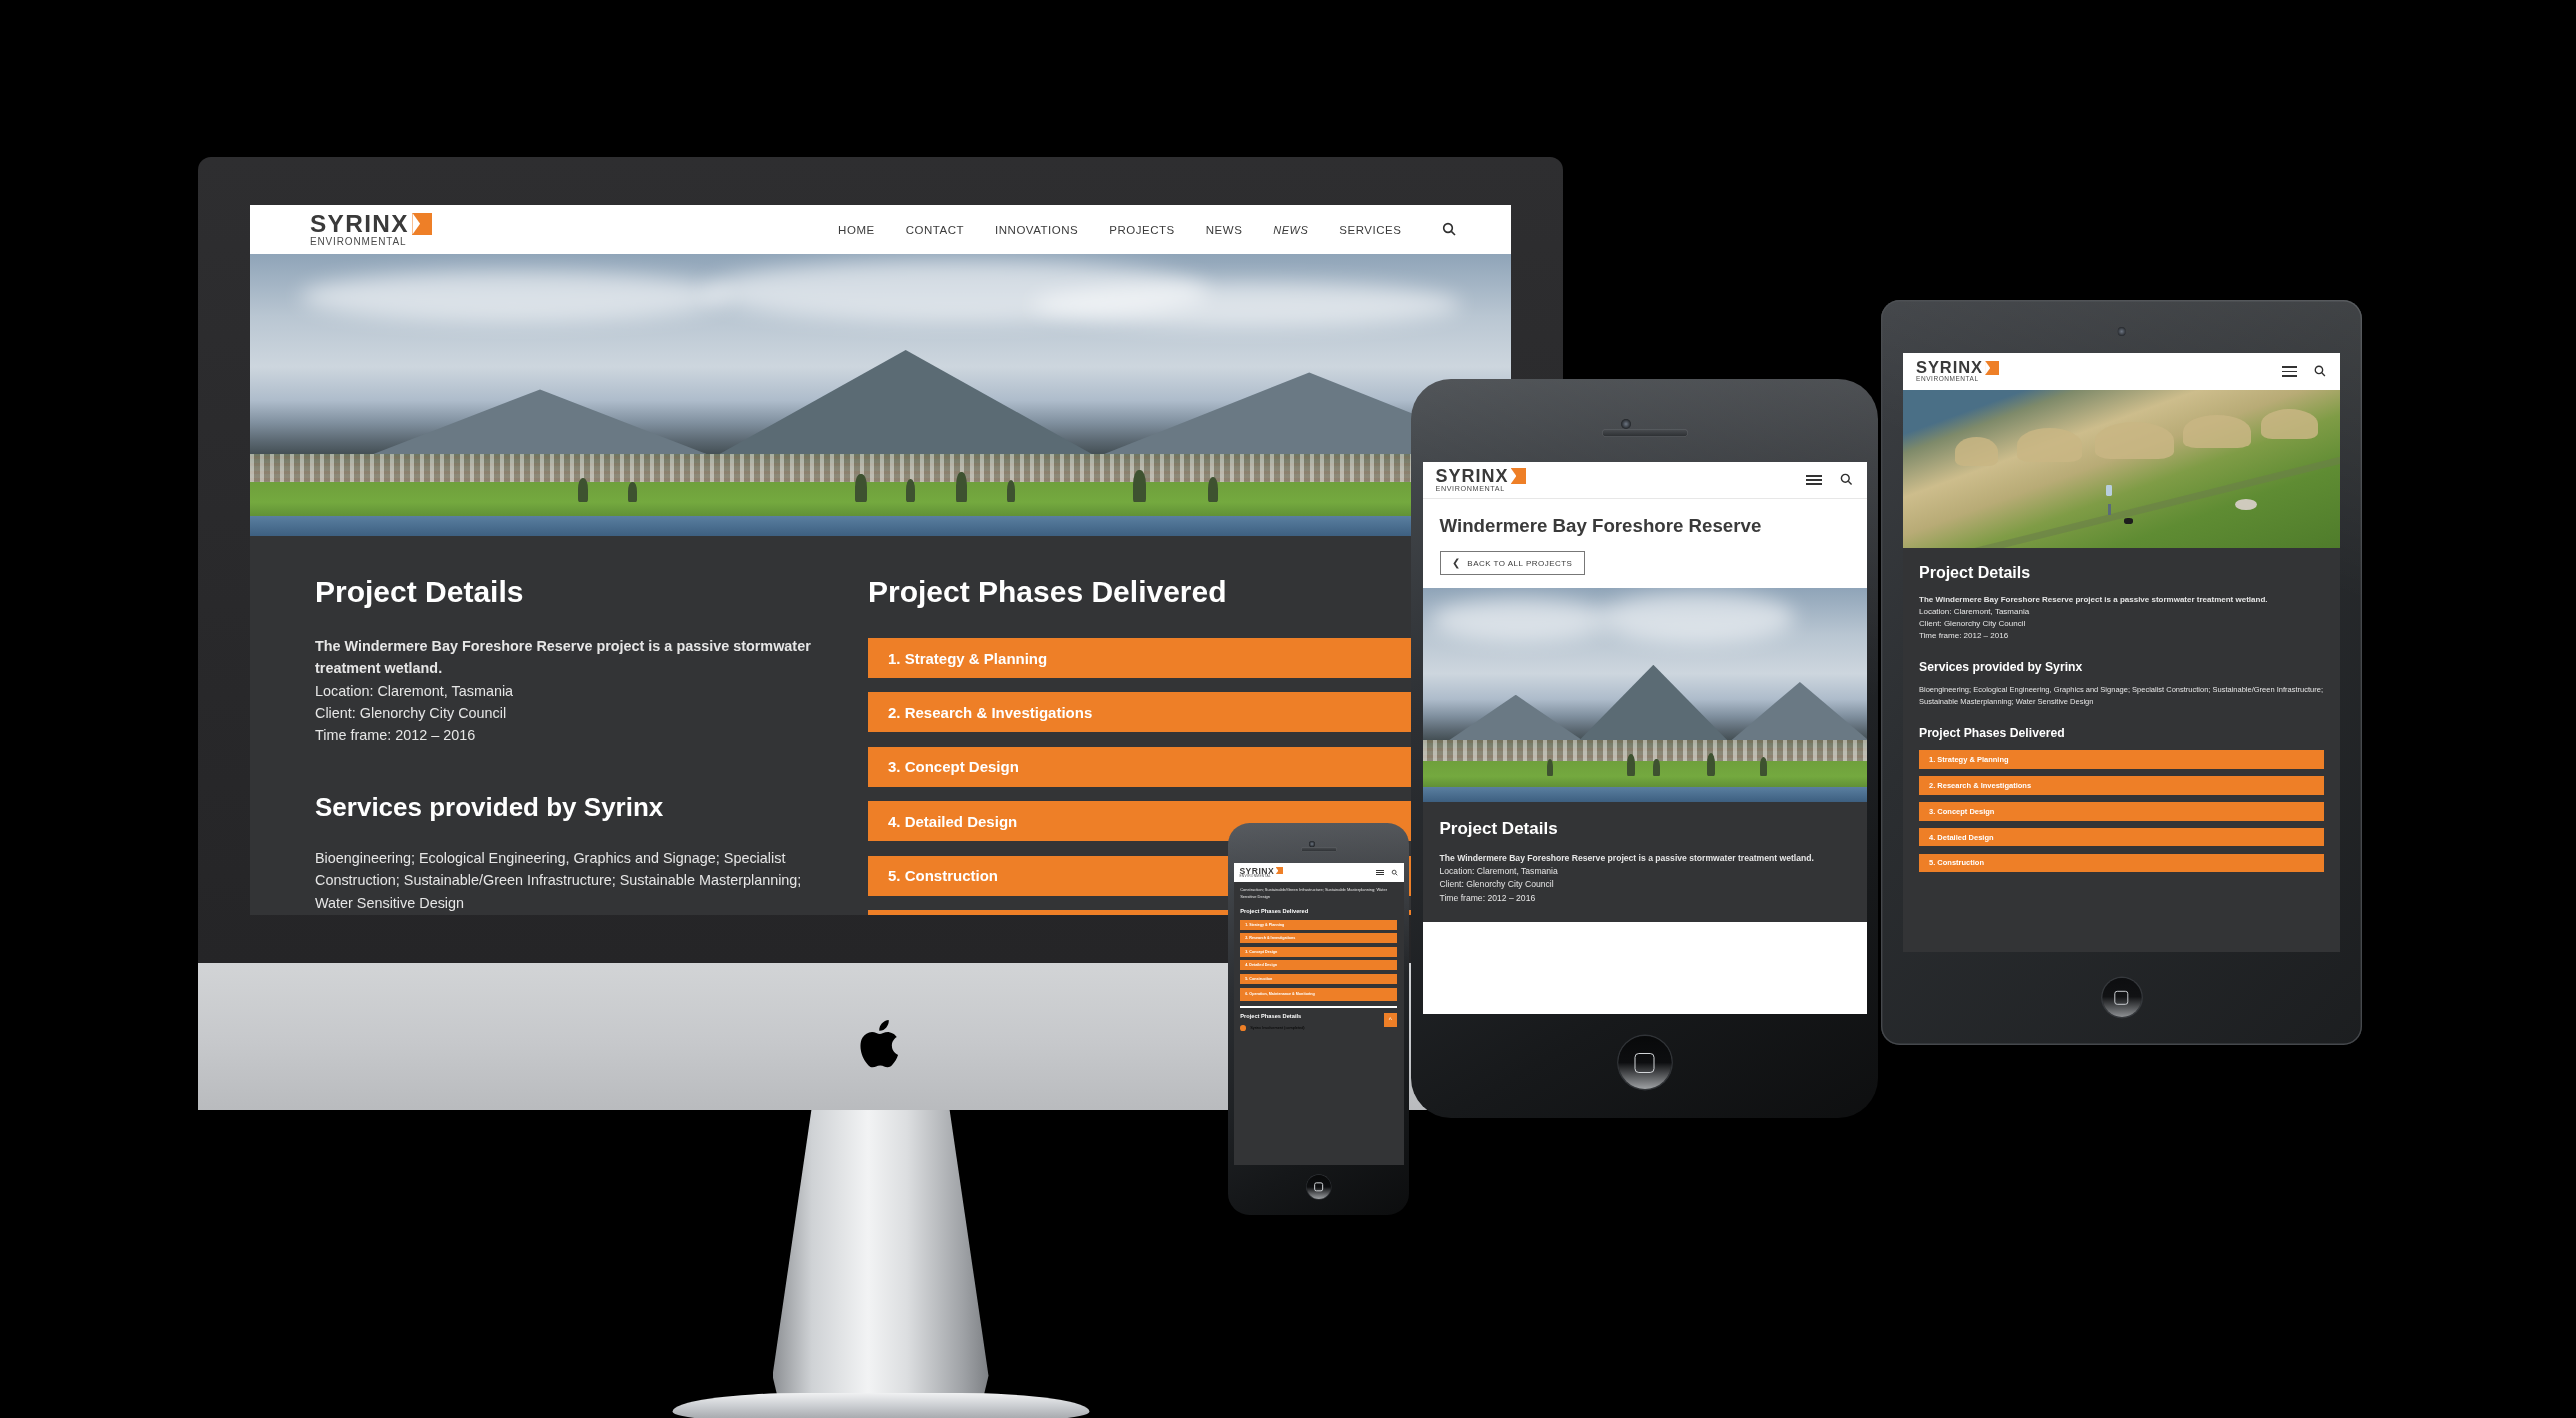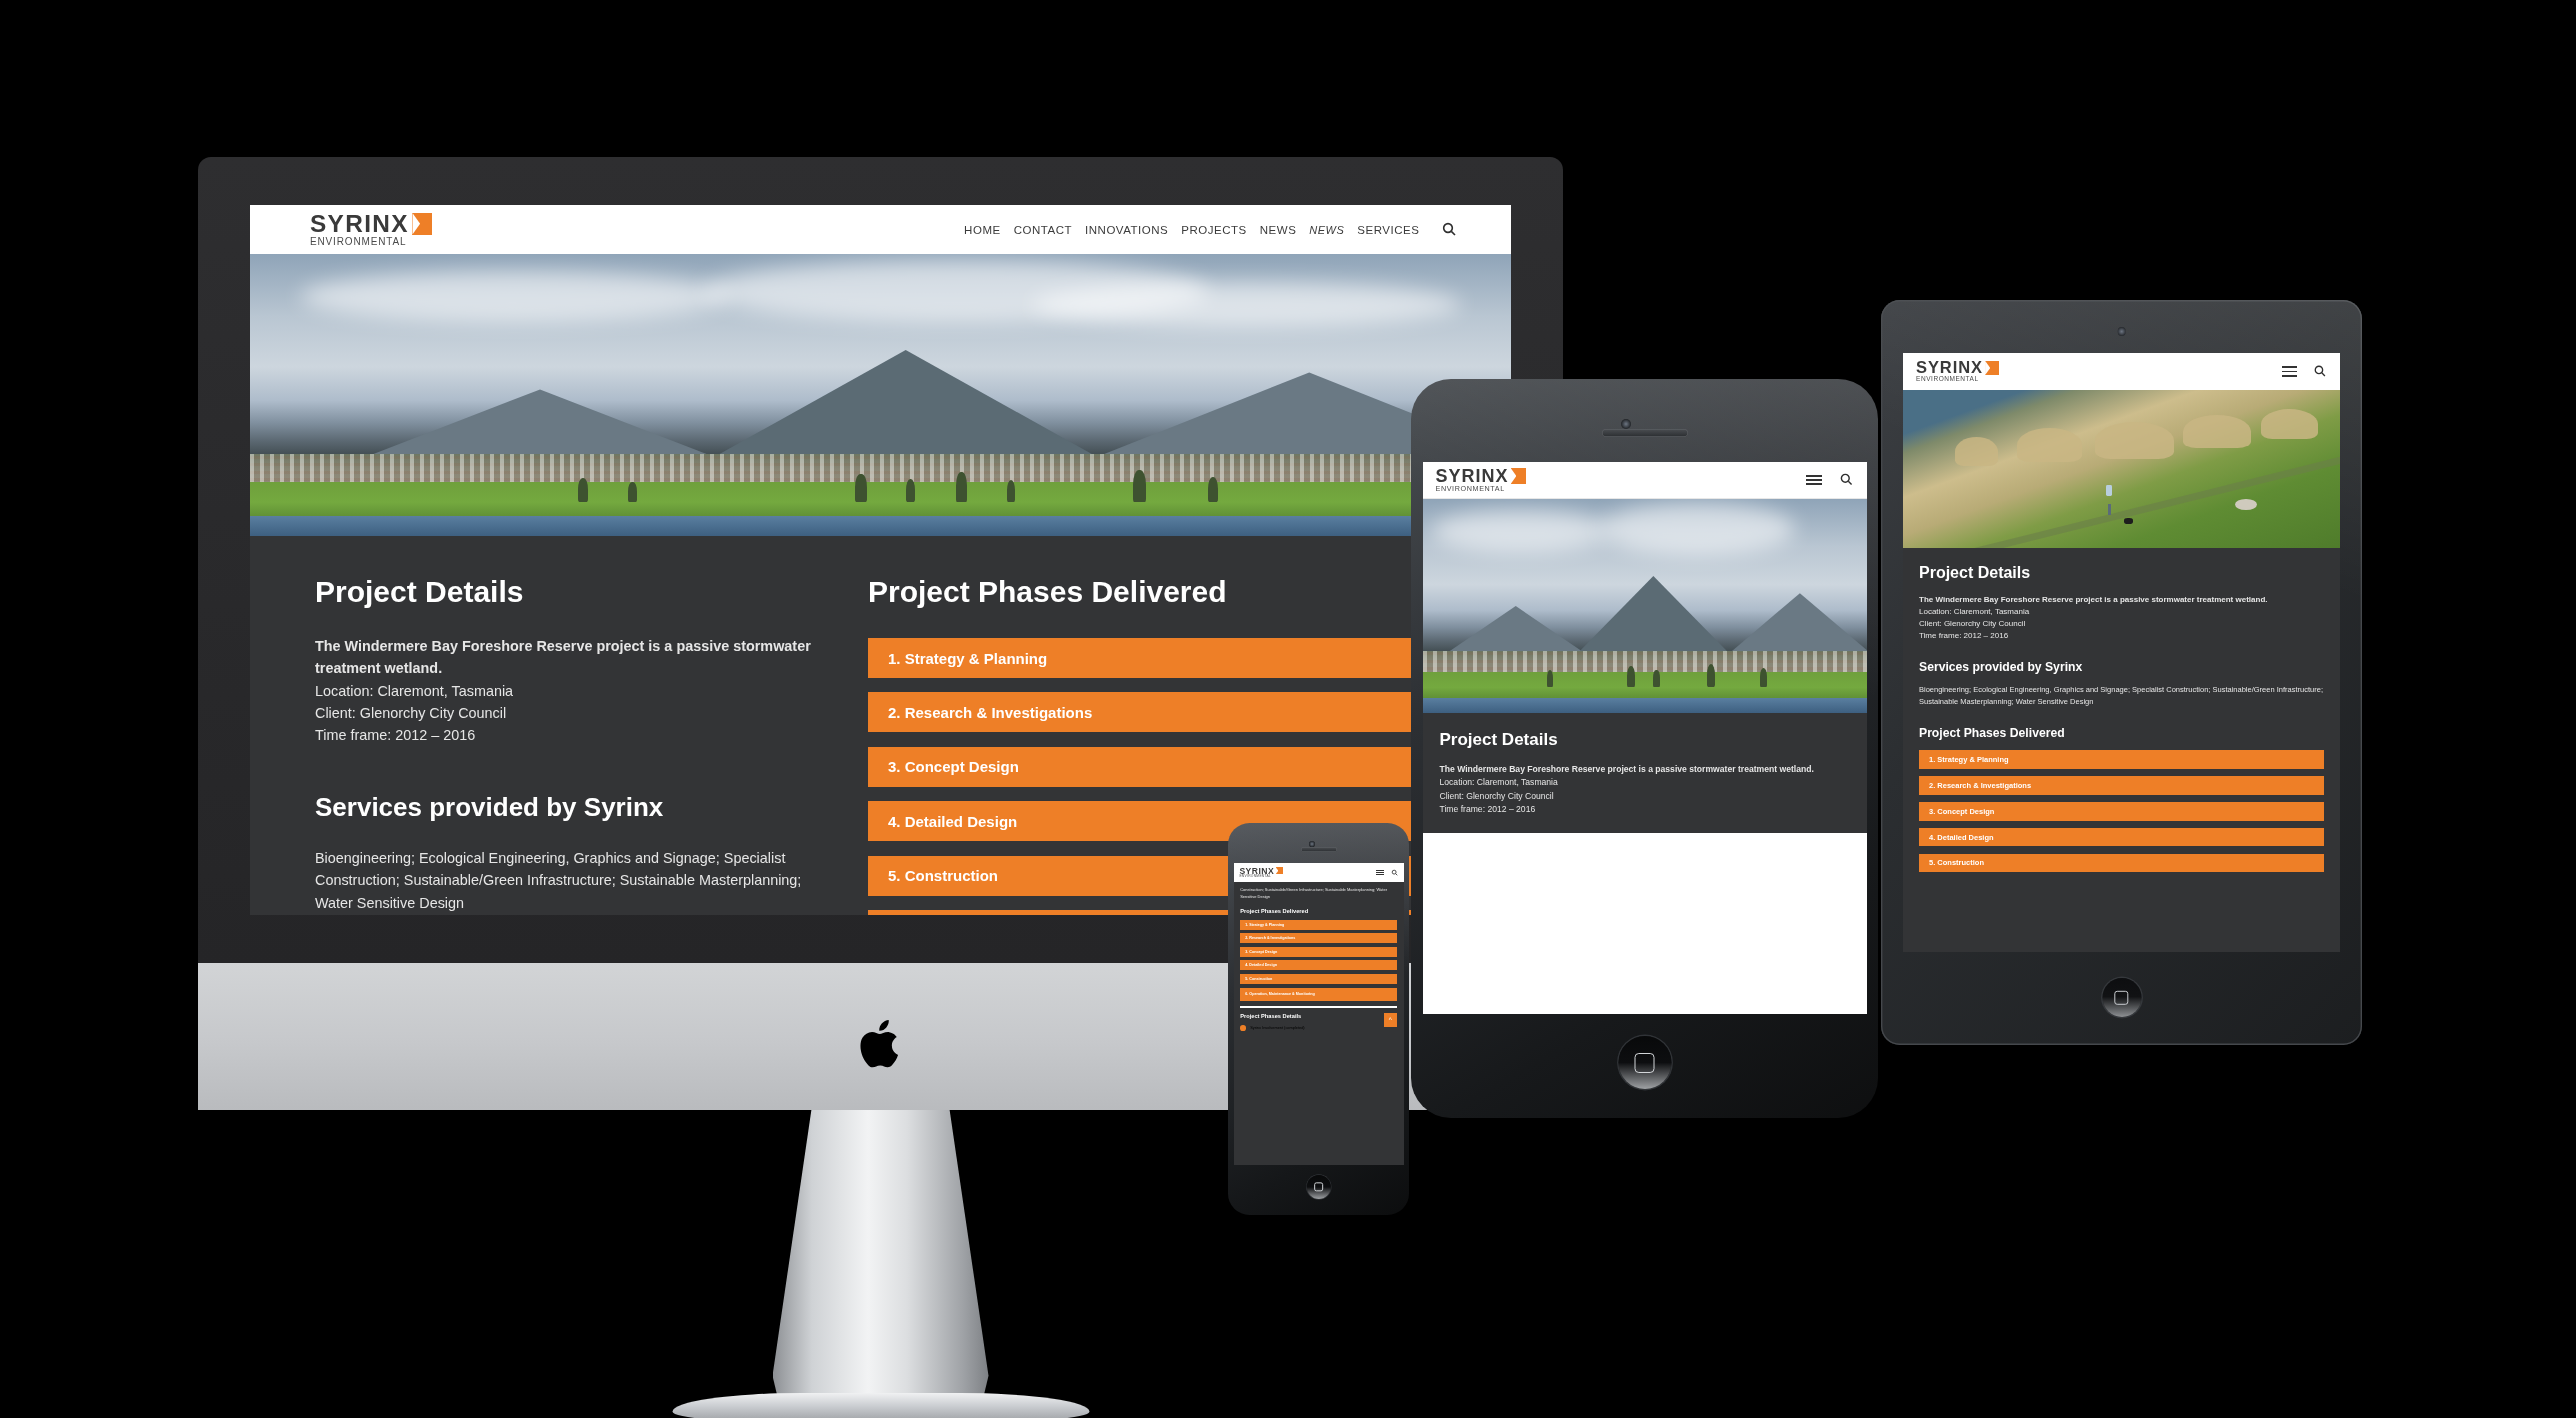--- a/index.html
+++ b/index.html
@@ -209,21 +209,21 @@
 
       <div class="topbar" style="height:49px;padding:0 17px 0 60px;">
         <div class="logo-wrap">
           <div class="logo-row">
             <div class="logo-word" style="font-size:24.4px;">SYRINX</div>
             <div class="logo-mark" style="width:20px;height:21.6px;margin-left:3.6px;"></div>
           </div>
           <div class="logo-sub" style="font-size:10px;margin-top:1.4px;">ENVIRONMENTAL</div>
         </div>
 
-        <div class="navlist" style="gap:13px;padding-right:37px;justify-content:center;">
+        <div class="navlist" style="gap:31px;padding-right:37px;justify-content:center;">
           <span style="font-size:11.5px;">HOME</span>
           <span style="font-size:11.5px;">CONTACT</span>
           <span style="font-size:11.5px;">INNOVATIONS</span>
           <span style="font-size:11.5px;">PROJECTS</span>
           <span style="font-size:11.5px;">NEWS</span>
           <span style="font-size:11px;font-style:italic;">NEWS</span>
           <span style="font-size:11.5px;">SERVICES</span>
           <span style="margin-left:8.6px;">
             <svg width="16" height="16" viewBox="0 0 24 24" fill="none" stroke="#2e2e2e" stroke-width="2.4">
               <circle cx="10.5" cy="10.5" r="6.5"></circle>
@@ -410,20 +410,27 @@
           </span>
           <span>
             <svg width="14.4" height="14.4" viewBox="0 0 24 24" fill="none" stroke="#2e2e2e" stroke-width="2.4">
               <circle cx="10.5" cy="10.5" r="6.5"></circle>
                 <line x1="15.5" y1="15.5" x2="21" y2="21"></line>
             </svg>
           </span>
         </div>
       </div>
 
+      <div style="padding:16px 17px 13px;">
+        <h1 style="font-size:18.7px;color:#3a3a3a;font-weight:bold;margin-bottom:14.4px;">Windermere Bay Foreshore Reserve</h1>
+        <span class="backbtn" style="padding:5.7px 11.5px;font-size:8px;letter-spacing:.06em;">
+          <span style="font-size:10px;margin-right:6.5px;line-height:1;">❮</span>
+          <span>BACK TO ALL PROJECTS</span>
+        </span>
+      </div>
 
       <div class="hero" style="height:214px;">
         <div class="hero-mountain"></div>
         <div class="cloud" style="left:2%;top:5%;width:40%;height:20%;"></div>
         <div class="cloud" style="left:40%;top:2%;width:44%;height:24%;"></div>
         <div class="peak peak2" style="left:4%;width:34%;height:24%;"></div>
         <div class="peak" style="left:34%;width:36%;height:38%;"></div>
         <div class="peak peak2" style="left:68%;width:34%;height:30%;"></div>
         <div class="townstrip"></div>
         <div class="parkstrip"></div>

